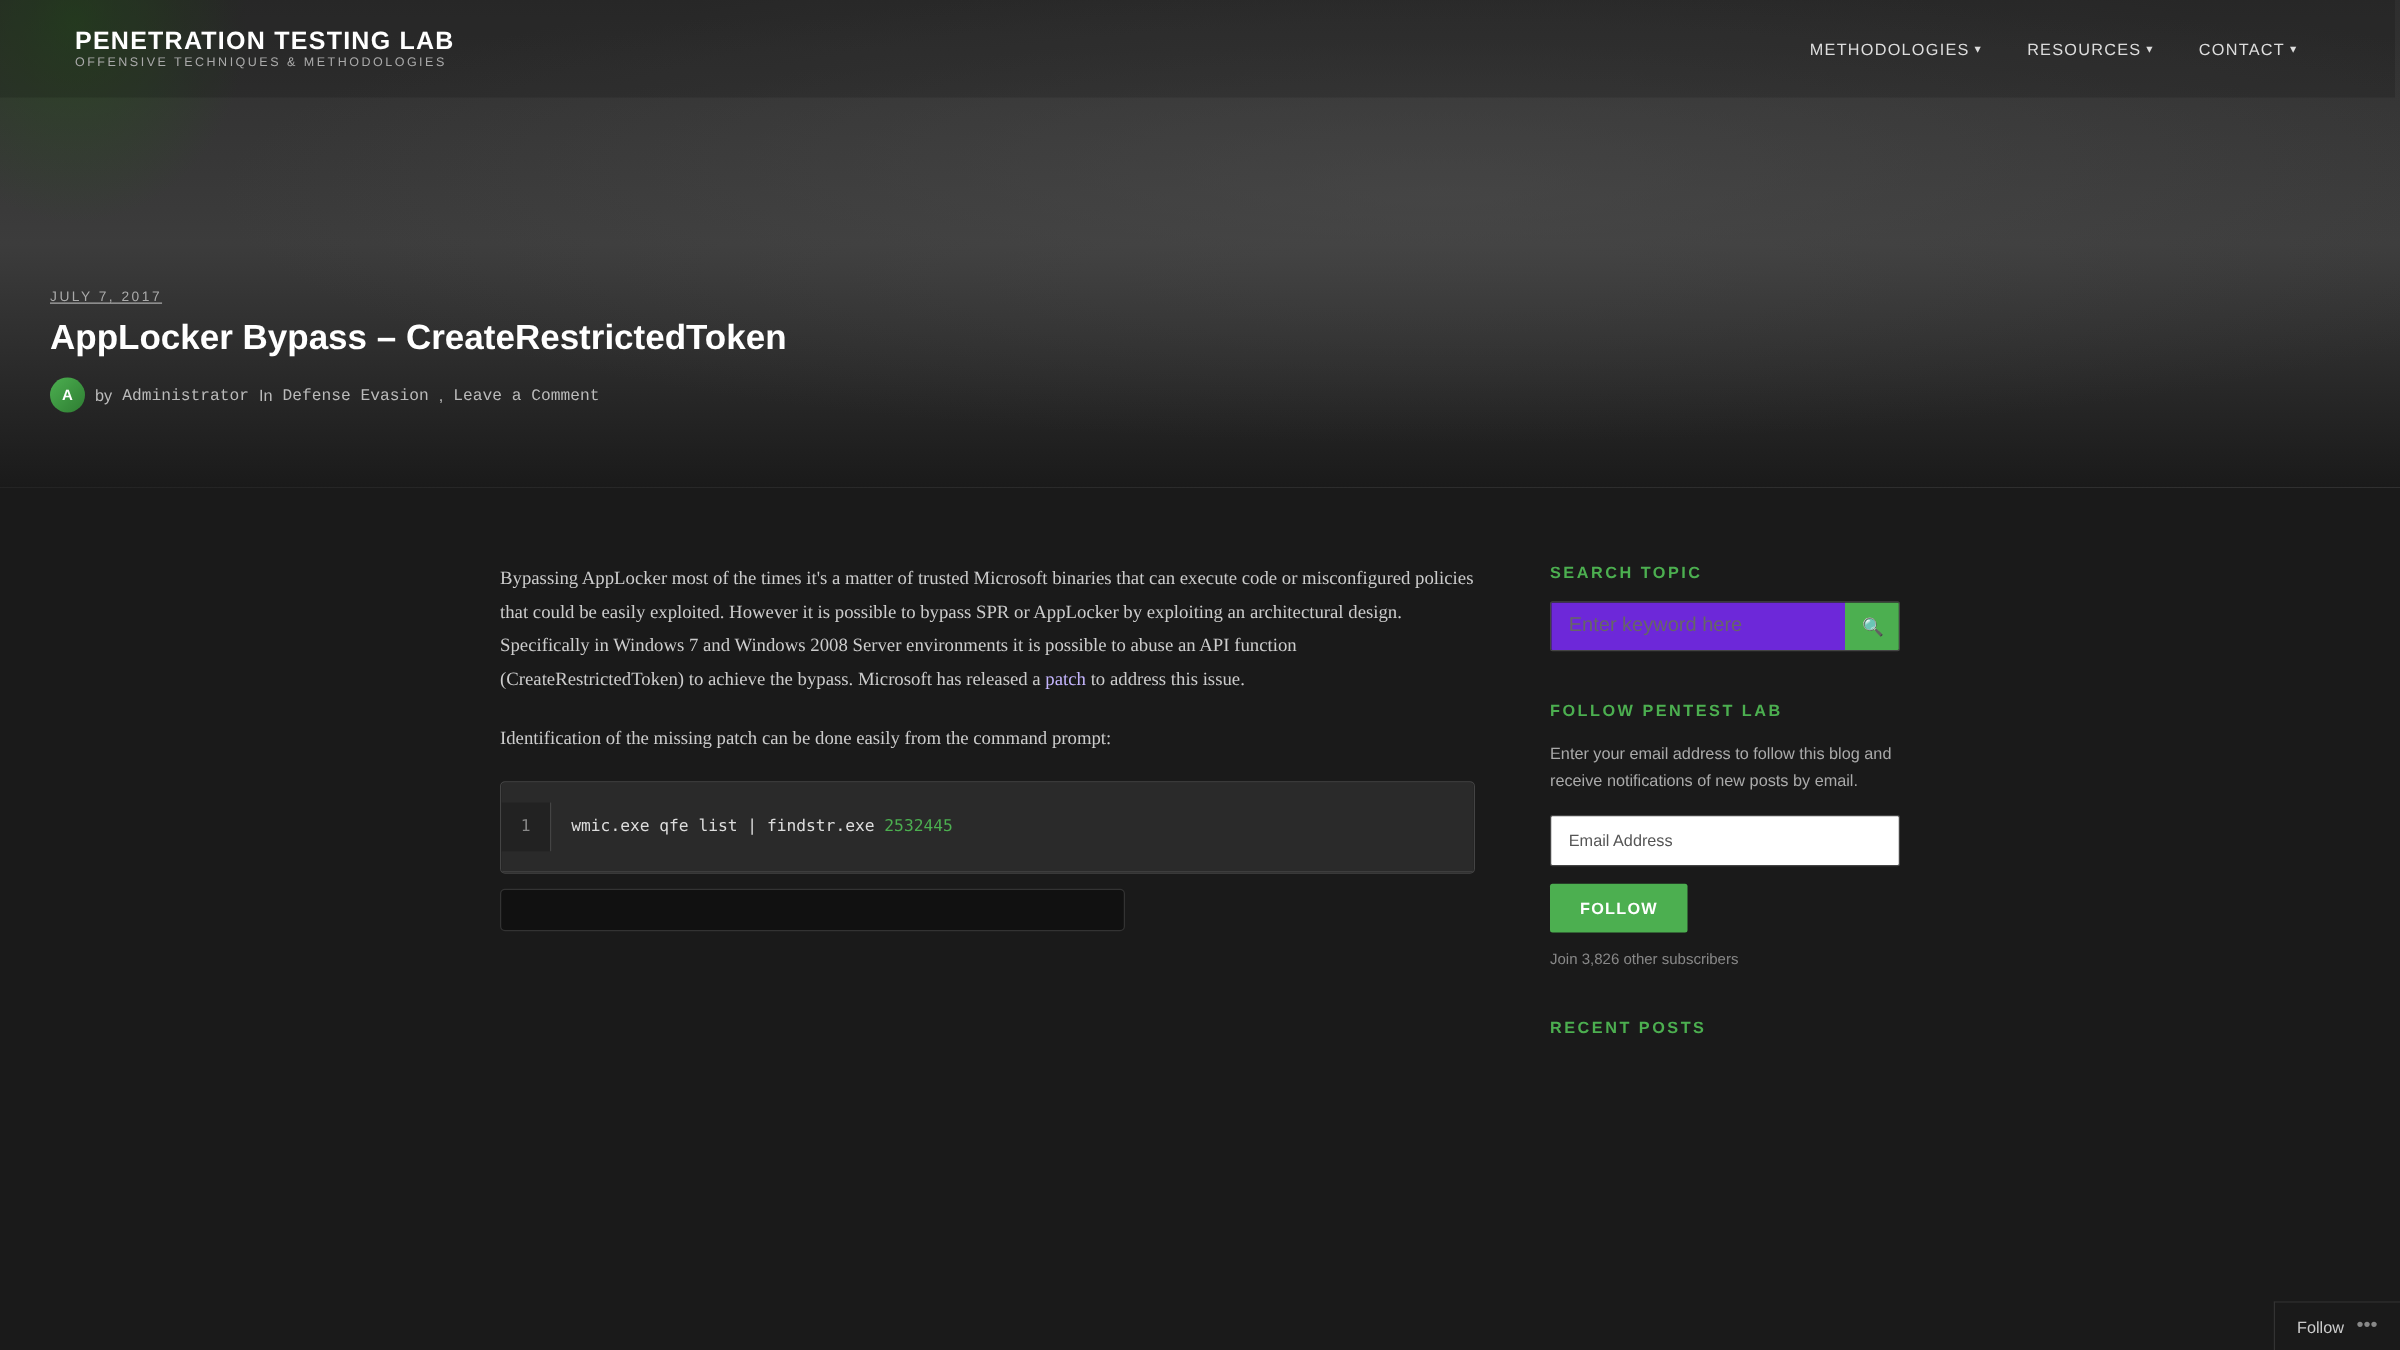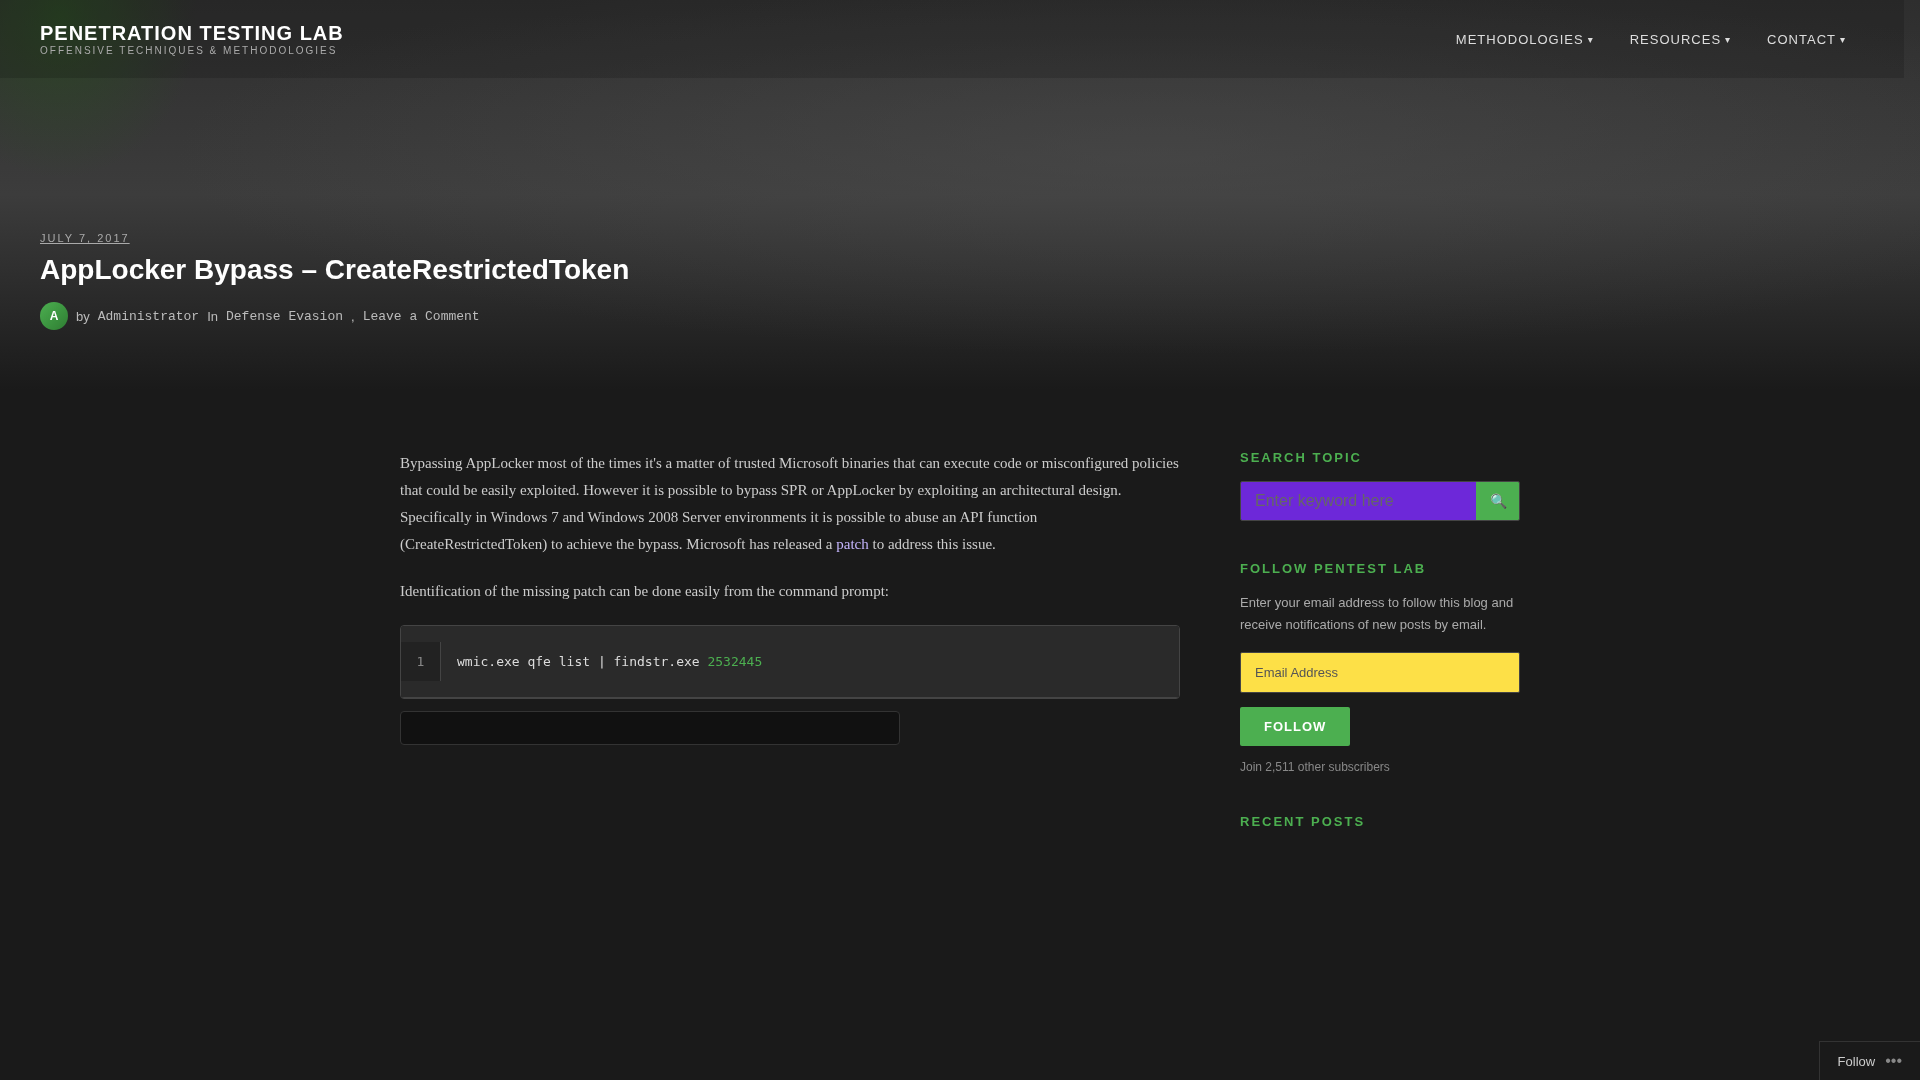--- a/index.html
+++ b/index.html
@@ -17,23 +17,23 @@
       position: absolute;
       inset: 0;
       background: 
         radial-gradient(ellipse at 60% 40%, rgba(80,80,80,0.5) 0%, transparent 60%),
         linear-gradient(180deg, #2e2e2e 0%, #3c3c3c 50%, #1a1a1a 100%);
     }
 
     
     .nav {
       position: absolute;
-      top: 0; left: 0; right: 16px;
+      top: 0; left: 0; right: 4px;
       display: flex; align-items: center; justify-content: space-between;
-      padding: 0 40px;
+      padding: 0 60px;
       z-index: 10;
       background: rgba(0,0,0,0.15);
     }
     .site-title {
       padding: 22px 0;
     }
     .site-title h1 {
       color: #fff;
       font-size: 20px;
       font-weight: 700;
@@ -227,21 +227,21 @@
     
     .follow-description {
       color: #aaa;
       font-size: 13px;
       font-family: 'Arial', sans-serif;
       line-height: 1.7;
       margin-bottom: 16px;
     }
     .email-input {
       width: 100%;
-      background: #fde047;
+      background: #ffffff;
       border: 1px solid #444;
       border-radius: 2px;
       padding: 12px 14px;
       color: #666;
       font-size: 13px;
       font-family: 'Arial', sans-serif;
       outline: none;
       margin-bottom: 14px;
     }
     .email-input::placeholder { color: #555; }
@@ -382,21 +382,21 @@
           <span>🔍</span>
         </button>
       </div>
     </div>
 
     <div class="sidebar-section">
       <div class="sidebar-heading">FOLLOW PENTEST LAB</div>
       <p class="follow-description">Enter your email address to follow this blog and receive notifications of new posts by email.</p>
       <input type="email" class="email-input" placeholder="Email Address" style="">
       <button class="follow-btn">FOLLOW</button>
-      <div class="subscriber-count">Join 2,511 other subscribers</div>
+      <div class="subscriber-count">Join 3,826 other subscribers</div>
     </div>
 
     <div class="sidebar-section">
       <div class="sidebar-heading">RECENT POSTS</div>
     </div>
 
   </aside>
 </div>
 
 <div class="floating-follow">

